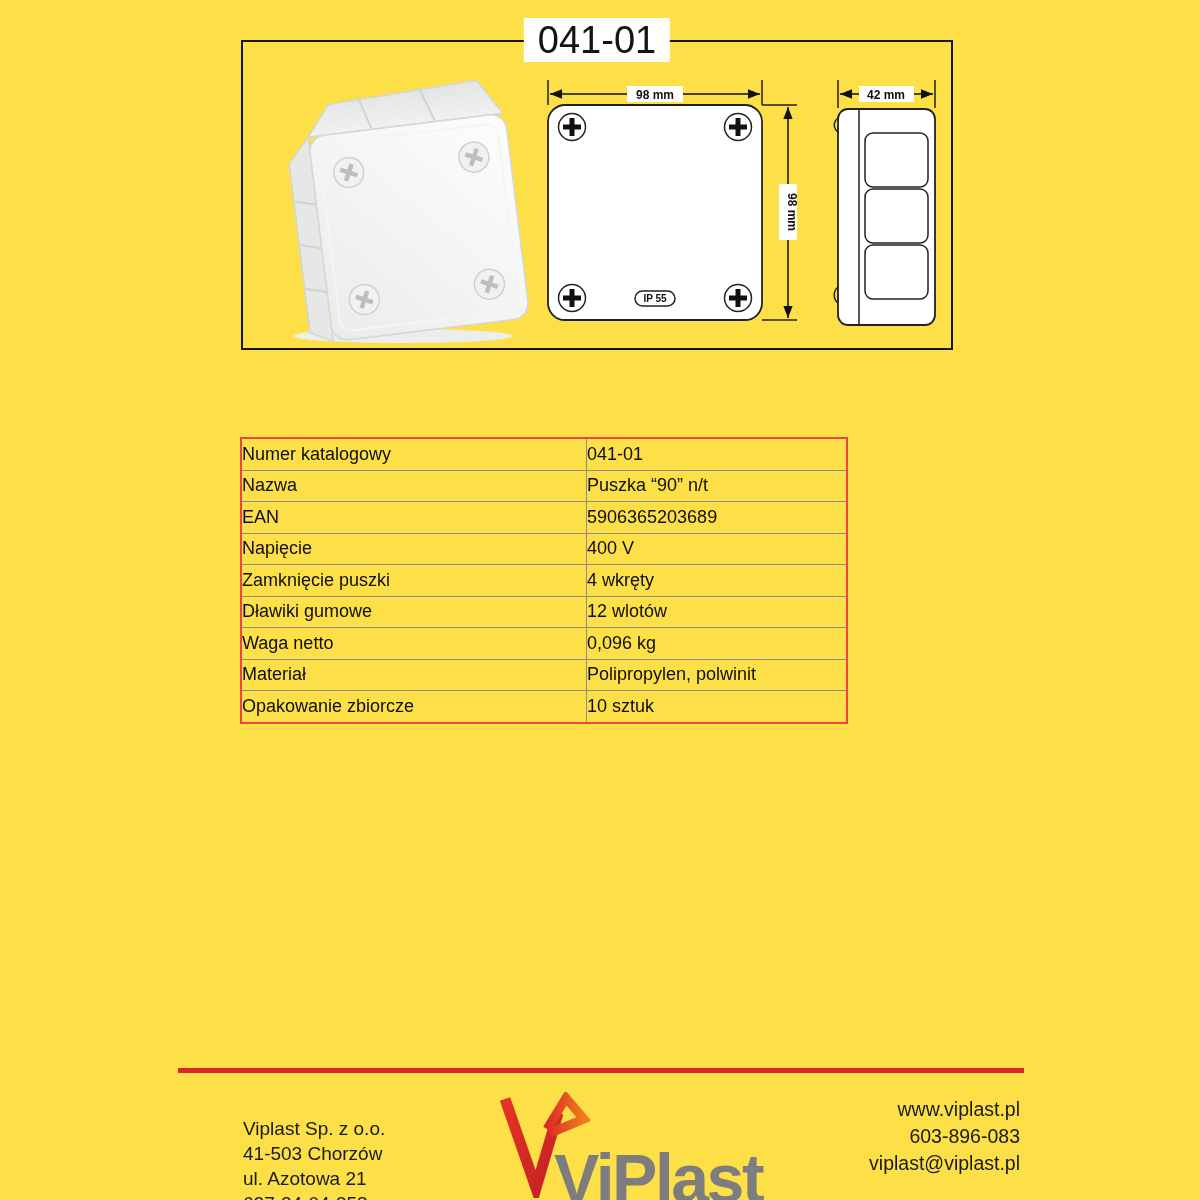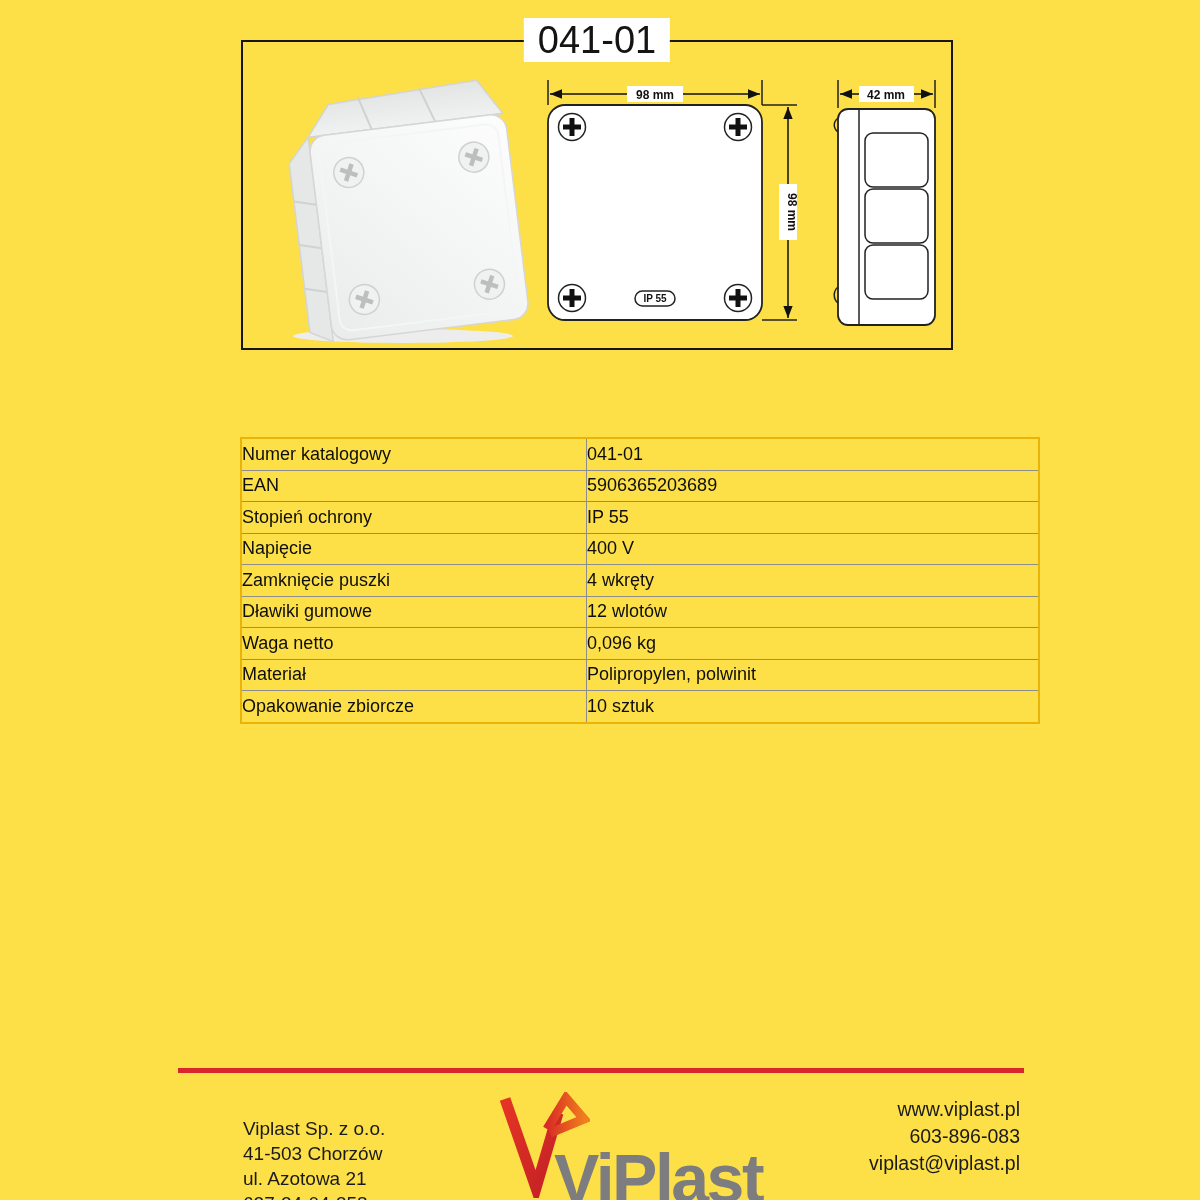--- a/index.html
+++ b/index.html
@@ -14,22 +14,22 @@
           color:#141414;white-space:nowrap;}
   .view{position:absolute;}
   .photo-svg{left:12px;top:28px;}
   .front-svg{left:292px;top:36px;}
   .side-svg{left:587px;top:36px;}
   svg text{font-family:"Liberation Sans",sans-serif;fill:#111;}
   .dimtxt{font-size:12px;font-weight:bold;}
   .iptxt{font-size:10px;font-weight:bold;}
 
   
-  table.spec{position:absolute;left:240px;top:437px;width:800px;
-             border-collapse:collapse;border:2px solid #eab308;
+  table.spec{position:absolute;left:240px;top:437px;width:608px;
+             border-collapse:collapse;border:2px solid #ef4444;
              table-layout:fixed;}
   table.spec td{border:1px solid #8d8d8d;font-size:18px;color:#0e0e0e;
                 height:30.5px;padding:0;vertical-align:middle;white-space:nowrap;}
   td.lbl{width:344px;padding-left:10px;}
   td.val{padding-left:8px;}
 
   
   .footer-line{position:absolute;left:178px;top:1068px;width:846px;height:5px;
                background:#d9262c;}
   .footer-left{position:absolute;left:243px;top:1116px;font-size:19px;
@@ -161,26 +161,26 @@
     </svg>
   </div>
 
   <table class="spec">
     <tbody id="spec-body">
         <tr>
           <td class="lbl">Numer katalogowy</td>
           <td class="val">041-01</td>
         </tr>
         <tr>
+          <td class="lbl">Nazwa</td>
+          <td class="val">Puszka “90” n/t</td>
+        </tr>
+        <tr>
           <td class="lbl">EAN</td>
           <td class="val">5906365203689</td>
-        </tr>
-        <tr>
-          <td class="lbl">Stopień ochrony</td>
-          <td class="val">IP 55</td>
         </tr>
         <tr>
           <td class="lbl">Napięcie</td>
           <td class="val">400 V</td>
         </tr>
         <tr>
           <td class="lbl">Zamknięcie puszki</td>
           <td class="val">4 wkręty</td>
         </tr>
         <tr>

